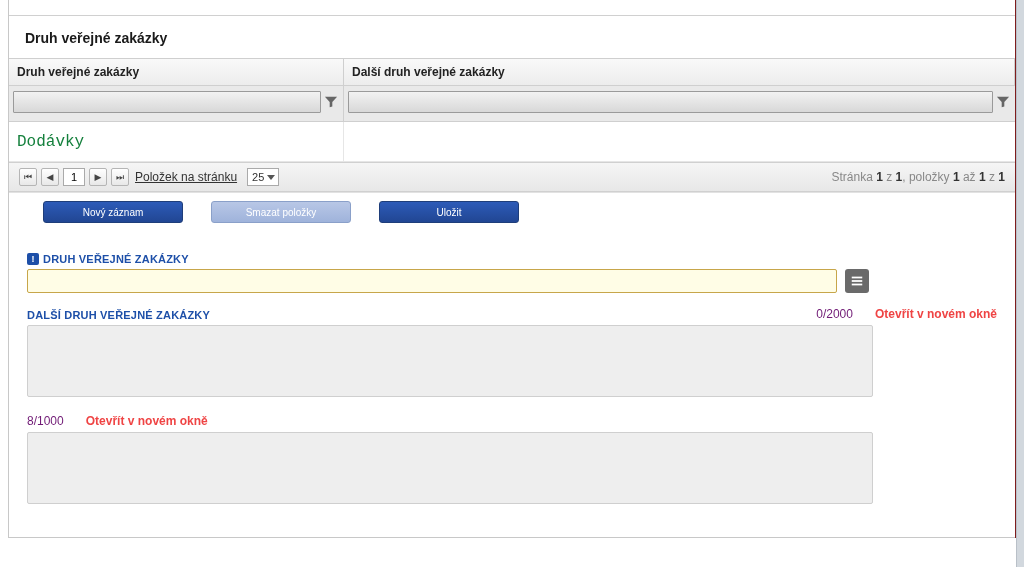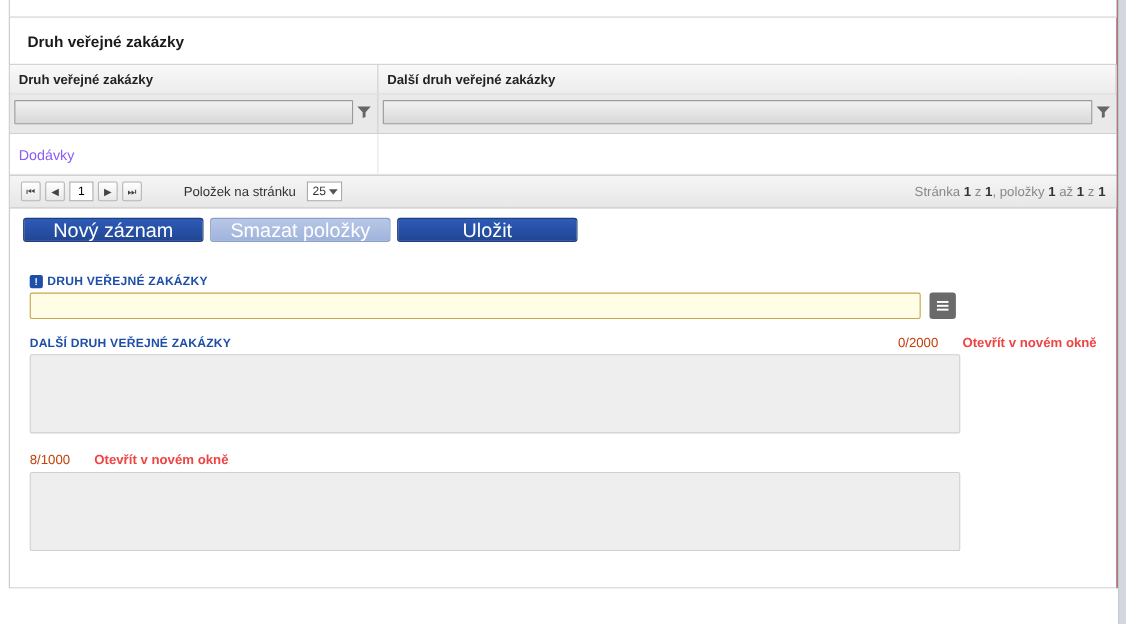--- a/index.html
+++ b/index.html
@@ -69,22 +69,23 @@
     color: #555;
   }
   .filter-icon svg { width: 14px; height: 14px; }
   .data-row {
     display: flex;
     background: #fff;
     border-bottom: 1px solid #e6e6e6;
   }
   .data-row .cell {
     padding: 11px 8px 10px;
-    font-size: 13px;
-    color: #8b5cf6;
+    font-size: 16px;
+    color: #15803d;
+    font-family: Liberation Mono, monospace;
   }
   .data-row .cell.col-a { width: 335px; border-right: 1px solid #e6e6e6; }
   .data-row .cell.col-b { flex: 1; }
   .pager-bar {
     display: flex;
     align-items: center;
     justify-content: space-between;
     background: linear-gradient(#f5f5f5, #e7e7e7);
     border-top: 1px solid #d0d0d0;
     border-bottom: 1px solid #d0d0d0;
@@ -99,21 +100,21 @@
     display: flex; align-items: center; justify-content: center;
     font-size: 9px; color: #444; cursor: pointer;
     border-radius: 2px;
   }
   .pg-input {
     width: 22px; height: 18px;
     text-align: center;
     border: 1px solid #aaa;
     font-size: 11px;
   }
-  .per-page-label { margin-left: 34px; color: #333; }
+  .per-page-label { margin-left: 2px; color: #333; text-decoration: underline; }
   .per-page-select {
     margin-left: 6px;
     height: 18px;
     border: 1px solid #aaa;
     background: #fff;
     font-size: 11px;
     padding: 0 14px 0 4px;
     position: relative;
     display: inline-flex;
     align-items: center;
@@ -132,29 +133,30 @@
     padding: 8px 12px 16px;
     border-top: 1px solid #e2e2e2;
     border-bottom: 1px solid #c8c8c8;
   }
   .btn-row {
     display: flex;
     gap: 6px;
     margin: 0 0 30px 0;
   }
   .btn {
-    width: 164px;
+    width: 140px;
     height: 22px;
     border: 1px solid #1f3e7a;
     border-radius: 3px;
     background: linear-gradient(#2d5bb8, #214693);
     color: #fff;
-    font-size: 18px;
+    font-size: 10px;
     display: flex; align-items: center; justify-content: center;
     cursor: pointer;
+    margin-left: 22px;
   }
   .btn.disabled {
     background: linear-gradient(#b8c7e6, #9fb3db);
     border-color: #8aa0c9;
     color: #fff;
   }
   .field-block { margin: 0 6px 14px 6px; }
   .field-label-row {
     display: flex;
     justify-content: space-between;
@@ -174,21 +176,21 @@
     width: 12px; height: 12px;
     background: #1d4fa8;
     border-radius: 2px;
     display: inline-flex;
     align-items: center; justify-content: center;
     color: #fff;
     font-size: 9px;
     font-weight: bold;
   }
   .field-meta { display: flex; gap: 22px; align-items: baseline; }
-  .counter { font-size: 12px; color: #c2410c; }
+  .counter { font-size: 12px; color: #701a75; }
   .open-link { font-size: 12px; color: #ef4444; font-weight: bold; cursor: pointer; }
   .input-row { display: flex; align-items: stretch; gap: 8px; }
   .text-input {
     flex: 1;
     height: 24px;
     border: 1px solid #c7a64a;
     background: #fffde6;
     border-radius: 2px;
     max-width: 810px;
   }

